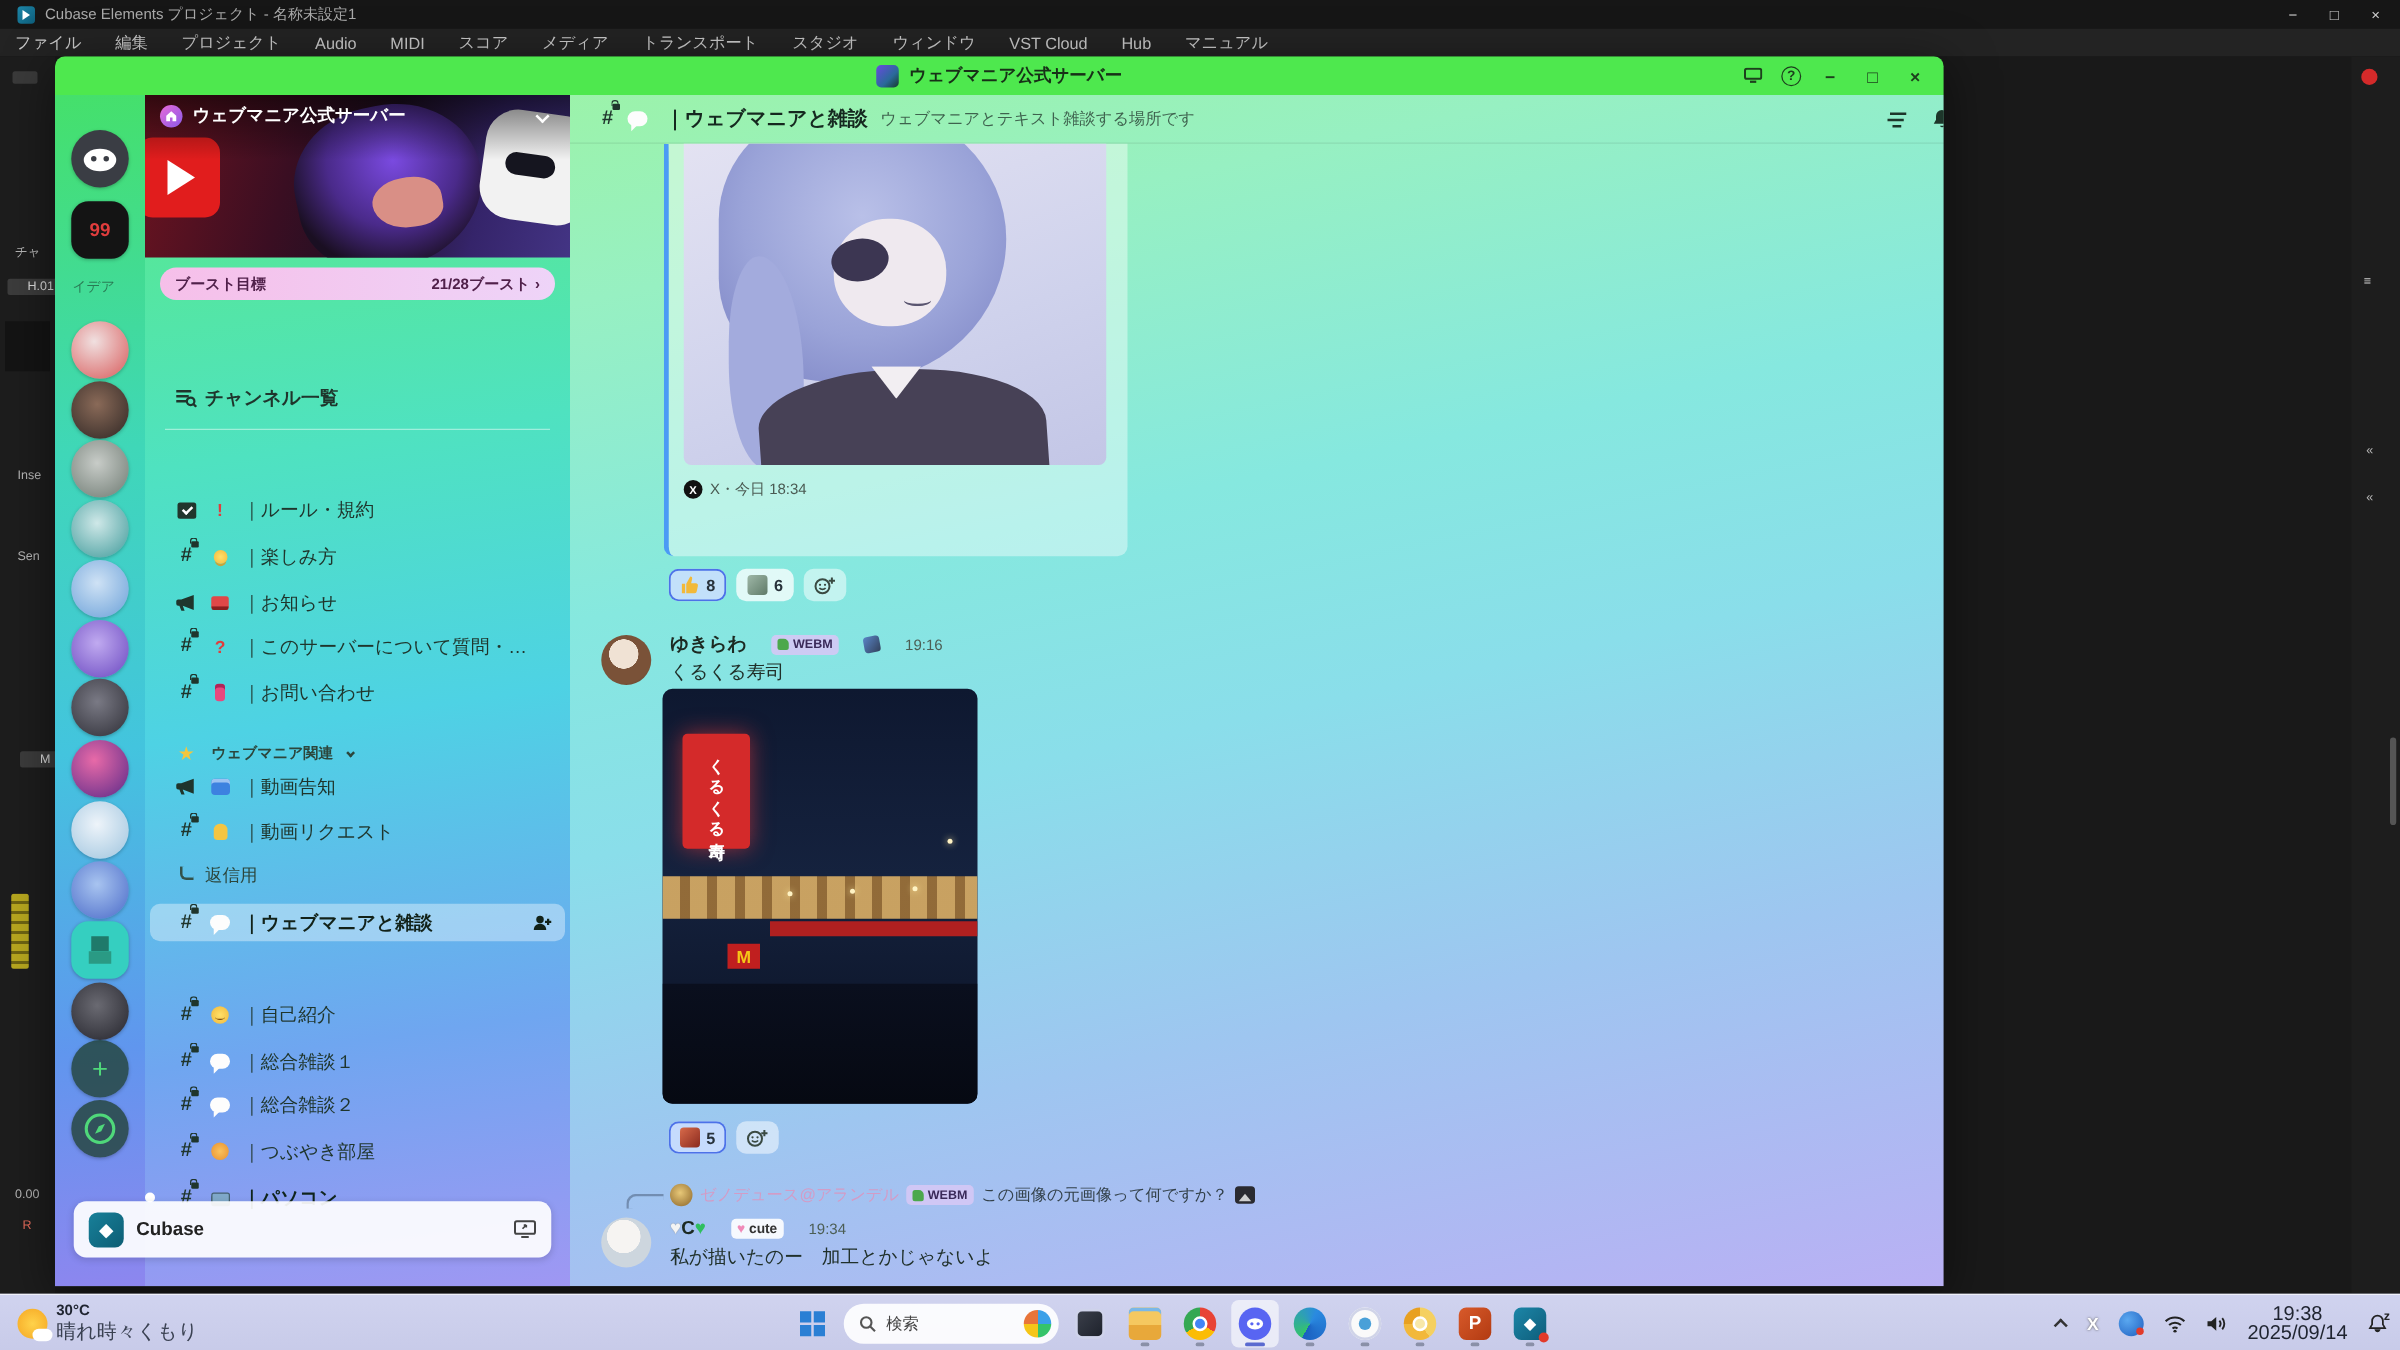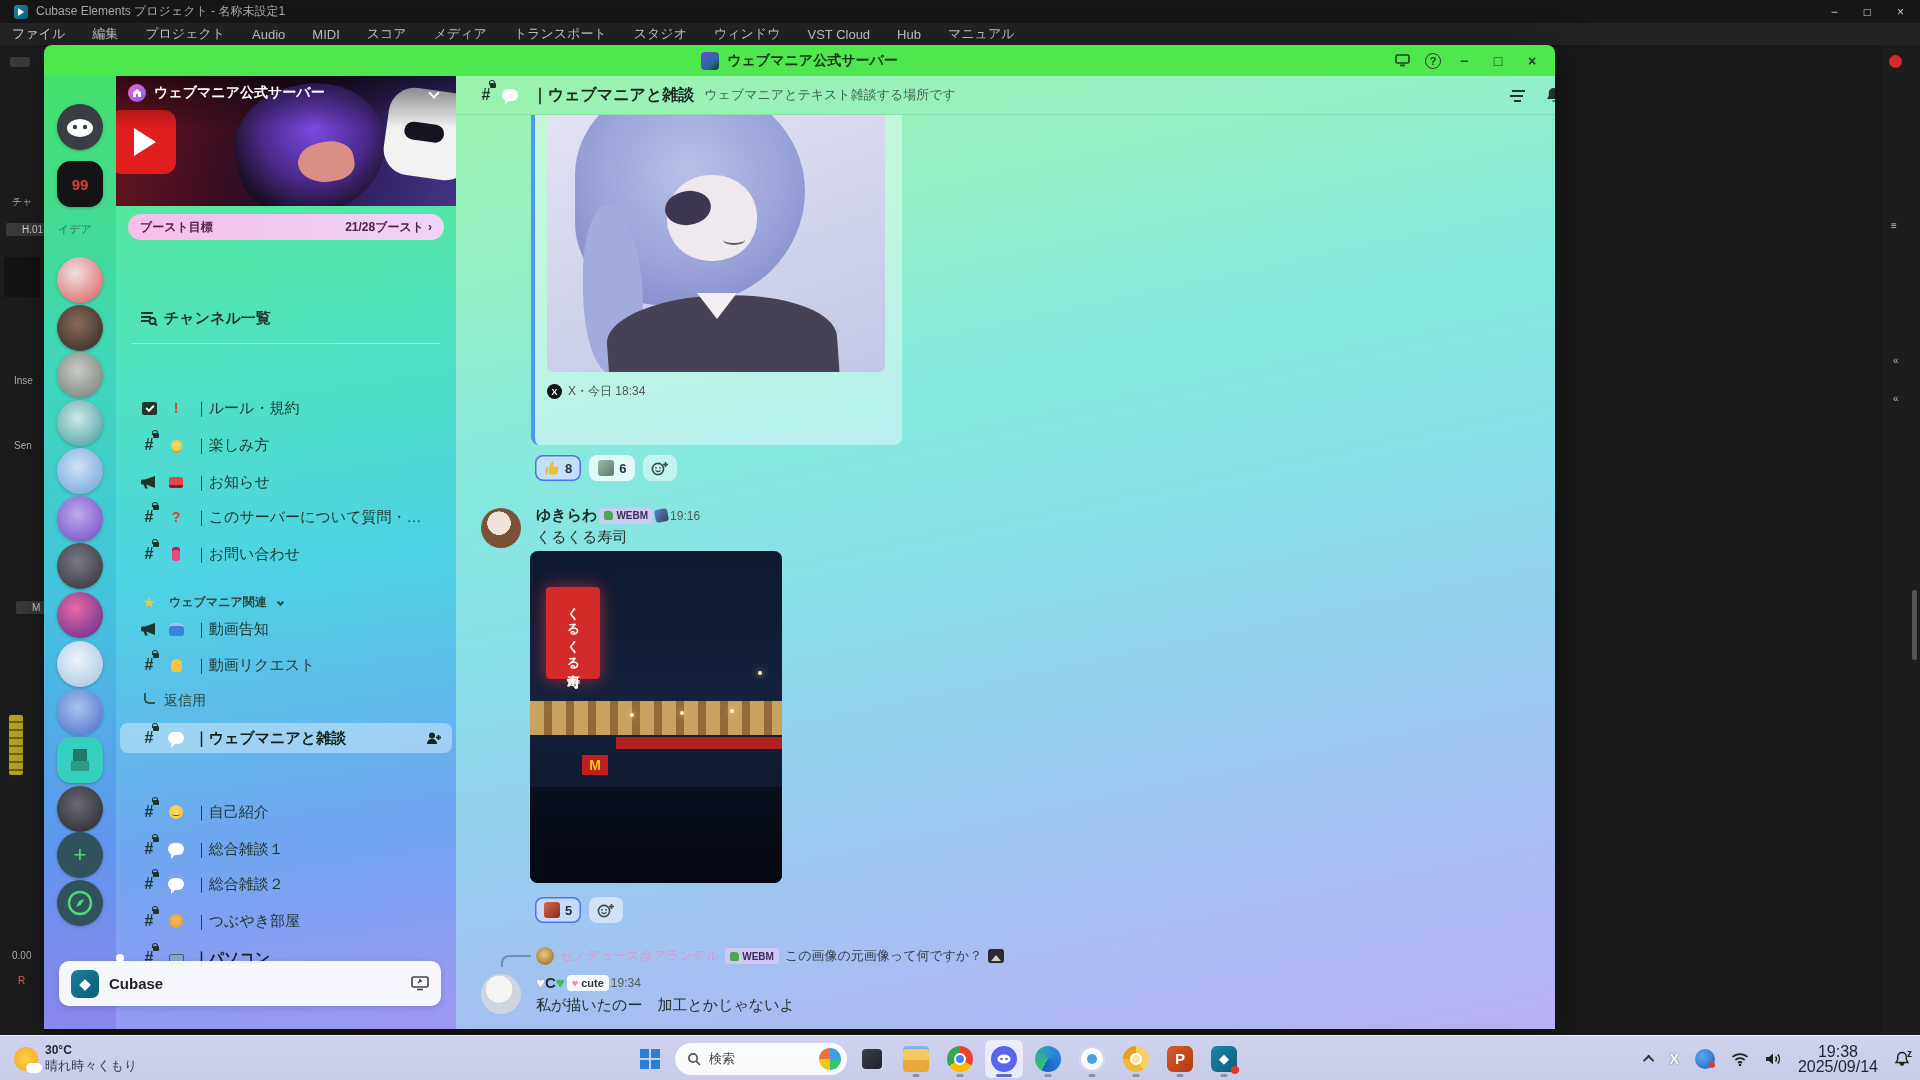--- a/index.html
+++ b/index.html
@@ -107,21 +107,21 @@
 .embed-foot{position:absolute;left:12px;top:268px;display:flex;align-items:center;gap:6px;font-size:12px;color:#4a5a52}
 .xlogo{width:15px;height:15px;border-radius:50%;background:#111;color:#fff;font-size:9px;font-weight:bold;display:flex;align-items:center;justify-content:center}
 .rx-row{position:absolute;display:flex;gap:8px}
 .rx{height:26px;border-radius:8px;display:flex;align-items:center;gap:5px;padding:0 9px;font-size:13px;font-weight:bold;color:#27313a;background:rgba(255,255,255,.75)}
 .rx.me{background:rgba(205,222,255,.85);box-shadow:inset 0 0 0 1.5px #4c72e8}
 .rx-add{width:34px;height:26px;border-radius:8px;background:rgba(255,255,255,.5);display:flex;align-items:center;justify-content:center;color:#3a4a42}
 .kami{width:16px;height:16px;border-radius:3px;background:linear-gradient(135deg,#9fb8a8,#5f7a68)}
 .sushiemo{width:16px;height:16px;border-radius:3px;background:linear-gradient(135deg,#d86a4a,#8a2a1f)}
 .thumbsvg{width:16px;height:16px}
 .avatar{position:absolute;border-radius:50%}
-.mhead{position:absolute;display:flex;align-items:center;gap:2px}
+.mhead{position:absolute;display:flex;align-items:center;gap:20px}
 .mhead .an{font-weight:bold;font-size:15px;color:#1c2a22}
 .mhead .ts{font-size:12px;color:#4c5e54}
 .badge{height:16px;border-radius:4px;background:rgba(213,200,245,.9);color:#3a2a5a;font-size:10px;font-weight:bold;display:flex;align-items:center;gap:3px;padding:0 5px}
 .dino{width:9px;height:9px;border-radius:2px 4px 2px 2px;background:#4ca84c}
 .mtext{position:absolute;font-size:15px;color:#20302a}
 .video{position:absolute;left:74px;top:475px;width:252px;height:332px;border-radius:8px;overflow:hidden;background:linear-gradient(#0e1830 0%,#15223e 45%,#0a1122 100%)}
 .sign{position:absolute;left:16px;top:36px;width:54px;height:92px;background:#d42a2a;border-radius:4px;box-shadow:0 0 18px rgba(255,60,60,.55);color:#fff;font-size:13px;font-weight:bold;writing-mode:vertical-rl;text-orientation:upright;display:flex;align-items:center;justify-content:center;letter-spacing:2px}
 .shops{position:absolute;left:0;top:150px;width:100%;height:34px;background:repeating-linear-gradient(90deg,#e8b868 0 14px,#a87838 14px 22px);opacity:.85}
 .awning{position:absolute;left:86px;top:186px;width:166px;height:12px;background:#b02020}
 .mbox{position:absolute;left:52px;top:204px;width:26px;height:20px;background:#c01f1f;color:#f5c518;font-weight:bold;font-size:14px;display:flex;align-items:center;justify-content:center}
@@ -137,21 +137,21 @@
 .h-green{color:#2fbf5f}
 .cutebadge{height:16px;border-radius:4px;background:rgba(255,255,255,.9);color:#333;font-size:11px;font-weight:bold;display:flex;align-items:center;gap:3px;padding:0 5px}
 .pinkheart{color:#f08ab8;font-size:11px}
 
 
 .tb{position:absolute;left:0;top:1035px;width:1920px;height:45px;background:linear-gradient(#d0d3ef,#c8cbe9);border-top:1px solid rgba(255,255,255,.7);display:flex;align-items:center}
 .weather{position:absolute;left:6px;top:0;height:45px;display:flex;align-items:center;gap:7px;padding:0 8px;color:#1f2430}
 .sunic{width:24px;height:24px;border-radius:50%;background:radial-gradient(#ffd24a,#f5a623);position:relative}
 .sunic::after{content:"";position:absolute;right:-4px;bottom:-2px;width:16px;height:10px;background:#fff;border-radius:8px}
 .wt1{font-size:12px;font-weight:bold}
-.wt2{font-size:13px;color:#3a4152}
+.wt2{font-size:16px;color:#3a4152}
 .center-icons{position:absolute;left:631px;top:0;height:45px;display:flex;align-items:center;gap:6px}
 .tile{width:38px;height:38px;border-radius:6px;display:flex;align-items:center;justify-content:center;position:relative}
 .tile.active{background:rgba(255,255,255,.6)}
 .indic{position:absolute;bottom:1px;left:50%;transform:translateX(-50%);height:3px;border-radius:2px;background:#8a90a8;width:7px}
 .indic.big{width:16px;background:#5a6ad0}
 .winlogo{width:20px;height:20px;display:grid;grid-template-columns:9px 9px;grid-template-rows:9px 9px;gap:2px}
 .winlogo span{background:#2a7fd4}
 .tsearch{width:172px;height:32px;background:rgba(255,255,255,.9);border-radius:16px;display:flex;align-items:center;gap:8px;padding:0 6px 0 12px;color:#444;font-size:13px}
 .borb{margin-left:auto;width:22px;height:22px;border-radius:50%;background:conic-gradient(#3aa0e8 0 25%,#35c46a 25% 50%,#f5c518 50% 75%,#e8743a 75% 100%)}
 .appc{width:26px;height:26px;border-radius:50%}

